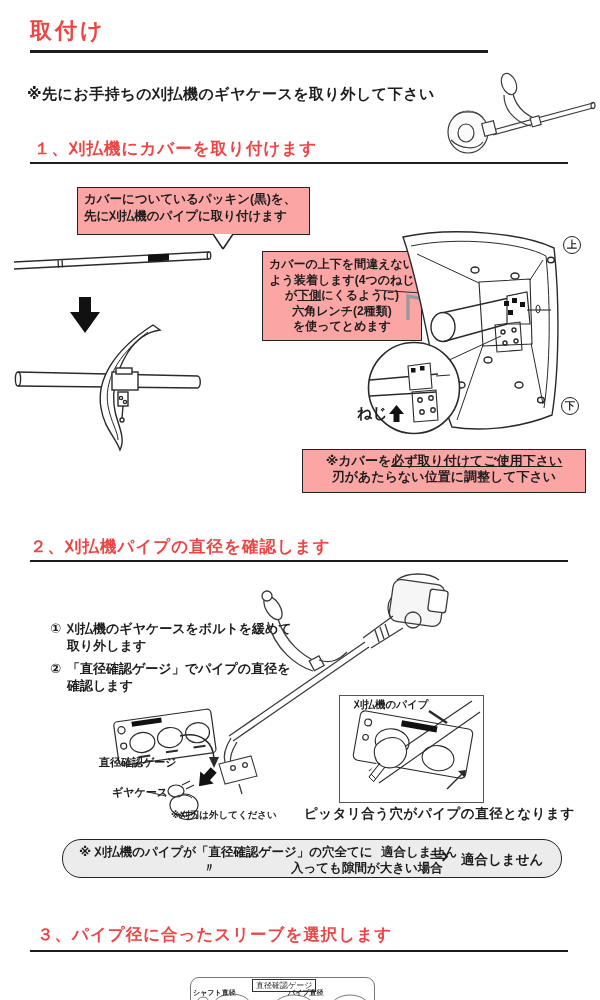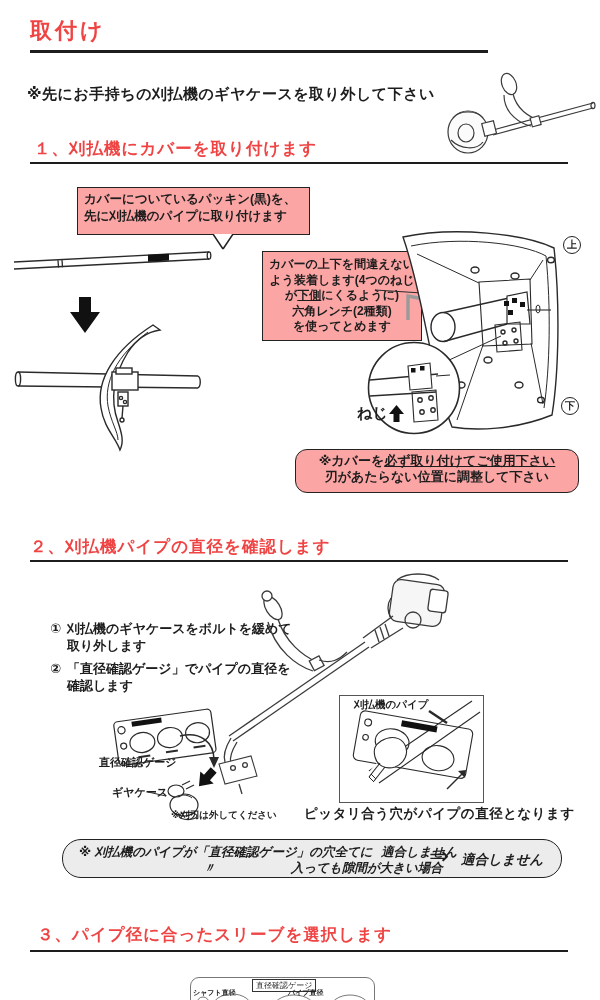--- a/index.html
+++ b/index.html
@@ -172,21 +172,21 @@
     <line x1="72" y1="38" x2="86" y2="37" stroke-width="1.1"></line>
   </svg>
 
   <div class="abs screwlbl" style="left:357px;top:404px;">
     <span>ねじ</span>
       <svg width="15" height="17" viewBox="0 0 15 17">
         <polygon points="7.5,0 15,9 10.5,9 10.5,17 4.5,17 4.5,9 0,9" fill="#111"></polygon>
       </svg>
   </div>
 
-  <div class="abs boxed note1" style="left:295px;top:449px;border-radius:12px;">
+  <div class="abs boxed note1" style="left:302px;top:449px;">
     <div><span>※カバーを</span><span class="u">必ず取り付けてご使用下さい</span></div>
     <div>刃があたらない位置に調整して下さい</div>
   </div>
 
   <h2 class="abs sec-head" style="left:30px;top:536px;">２、刈払機パイプの直径を確認します</h2>
   <div class="abs rule" style="left:30px;top:560px;width:538px;height:1.8px;"></div>
 
   <div class="abs steps" style="left:50px;top:620px;">
     <div class="steprow">
       <span>①</span>
@@ -292,21 +292,21 @@
     <line x1="32" y1="79" x2="37" y2="84" stroke-width="1"></line>
     <line x1="30" y1="82" x2="35" y2="87" stroke-width="1"></line>
 
     <g>
       <line x1="108" y1="94" x2="124" y2="78" stroke-width="1.4"></line>
       <polygon points="119,76 127,75 126,83" fill="#2a2a2a" stroke="none"></polygon>
     </g>
   </svg>
   <div class="abs fitnote" style="left:304px;top:805px;">ピッタリ合う穴がパイプの直径となります</div>
 
-  <div class="abs warnbox" style="left:62px;top:839px;font-style:italic;">
+  <div class="abs warnbox" style="left:62px;top:839px;">
     <span class="wl" style="left:16px;top:4px;">※ 刈払機のパイプが「直径確認ゲージ」の穴全てに</span>
     <span class="wl" style="left:318px;top:4px;">適合しません</span>
     <span class="wl" style="left:140px;top:20px;">〃</span>
     <span class="wl" style="left:228px;top:20px;">入っても隙間が大きい場合</span>
     <span class="wl" style="left:366px;top:2px;font-size:24px;font-weight:normal;">⇒</span>
     <span class="wl" style="left:398px;top:11px;font-size:13.5px;">適合しません</span>
   </div>
 
   <h2 class="abs sec-head" style="left:37px;top:924px;">３、パイプ径に合ったスリーブを選択します</h2>
   <div class="abs rule" style="left:30px;top:950px;width:538px;height:1.8px;"></div>

